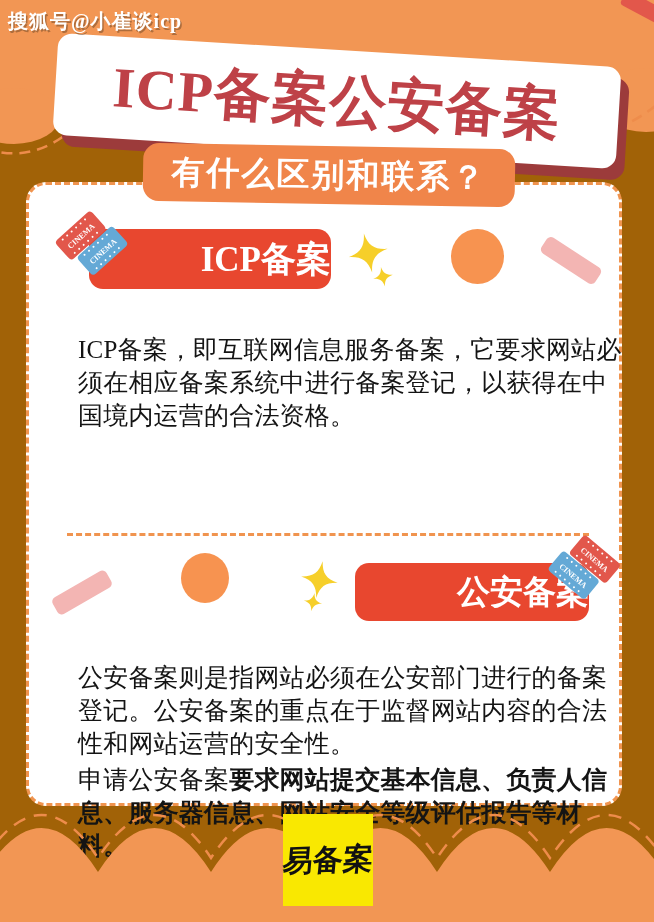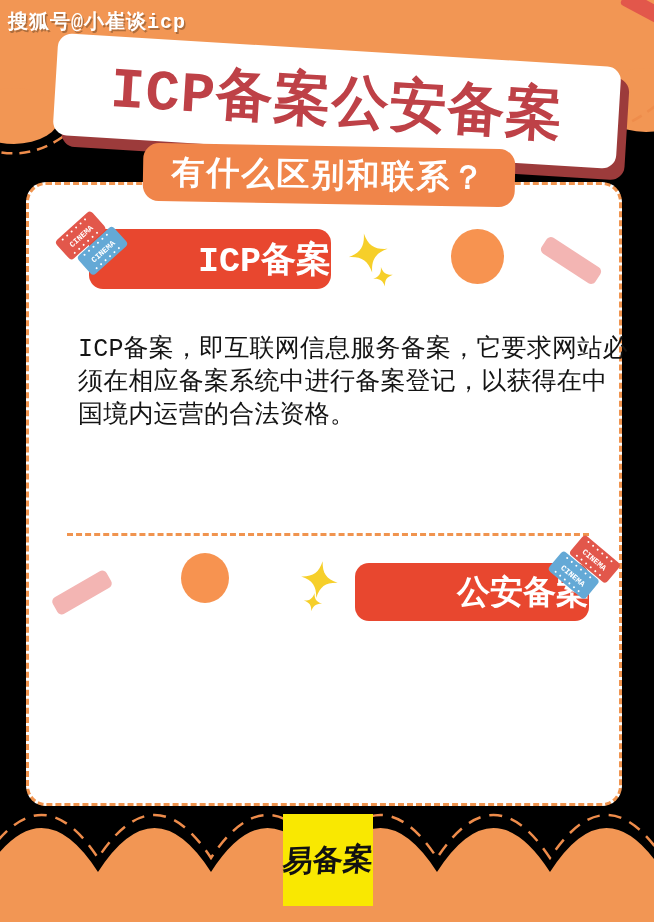--- a/index.html
+++ b/index.html
@@ -1,19 +1,19 @@
 <!DOCTYPE html>
 <html><head>
 <meta charset="utf-8">
 <style>
   html,body{margin:0;padding:0;}
   .stage{
     position:relative;width:654px;height:922px;overflow:hidden;
-    background:#000000;
-    font-family:Liberation Mono, monospace;
+    background:#a16207;
+    font-family:Liberation Serif, serif;
   }
   svg{display:block;}
   
   .top-art{position:absolute;left:0;top:0;z-index:1;}
   .watermark{
     position:absolute;left:8px;top:8px;z-index:9;
     color:#fff;font-size:20px;font-weight:bold;letter-spacing:1px;
     text-shadow:1.5px 1.5px 0 rgba(90,60,30,.45);
   }
   .title-box{
@@ -214,20 +214,24 @@
               <circle cx="24" cy="55.5" r="1"></circle>
               <circle cx="30" cy="55.5" r="1"></circle>
               <circle cx="36" cy="55.5" r="1"></circle>
               <circle cx="42" cy="55.5" r="1"></circle>
               <circle cx="48" cy="55.5" r="1"></circle>
             </g>
         </g>
       </g>
     </svg>
 
+    <div class="body-text body-2">
+      <p><span>公安备案则是指网站必须在公安部门进行的备案登记。公安备案的重点在于监督网站内容的合法性和网站运营的安全性。</span><b></b></p>
+      <p><span>申请公安备案</span><b>要求网站提交基本信息、负责人信息、服务器信息、网站安全等级评估报告等材料。</b></p>
+    </div>
   </div>
 
   <svg class="bottom-art" width="654" height="120" viewBox="0 0 654 120">
     <path d="M -15 56 Q 41.5 -30 98 56 Q 154.5 -30 211 56 Q 267.5 -30 324 56 Q 380.5 -30 437 56 Q 493.5 -30 550 56 Q 606.5 -30 663 56" fill="none" stroke="#EE8C4B" stroke-width="2.5" stroke-dasharray="13 9"></path>
     <path d="M -15 70 Q 41.5 -18 98 70 Q 154.5 -18 211 70 Q 267.5 -18 324 70 Q 380.5 -18 437 70 Q 493.5 -18 550 70 Q 606.5 -18 663 70 L 663 120 L -15 120 Z" fill="#F29654"></path>
   </svg>
 
   <div class="brand-badge">
     <span>易备案</span>
   </div>

